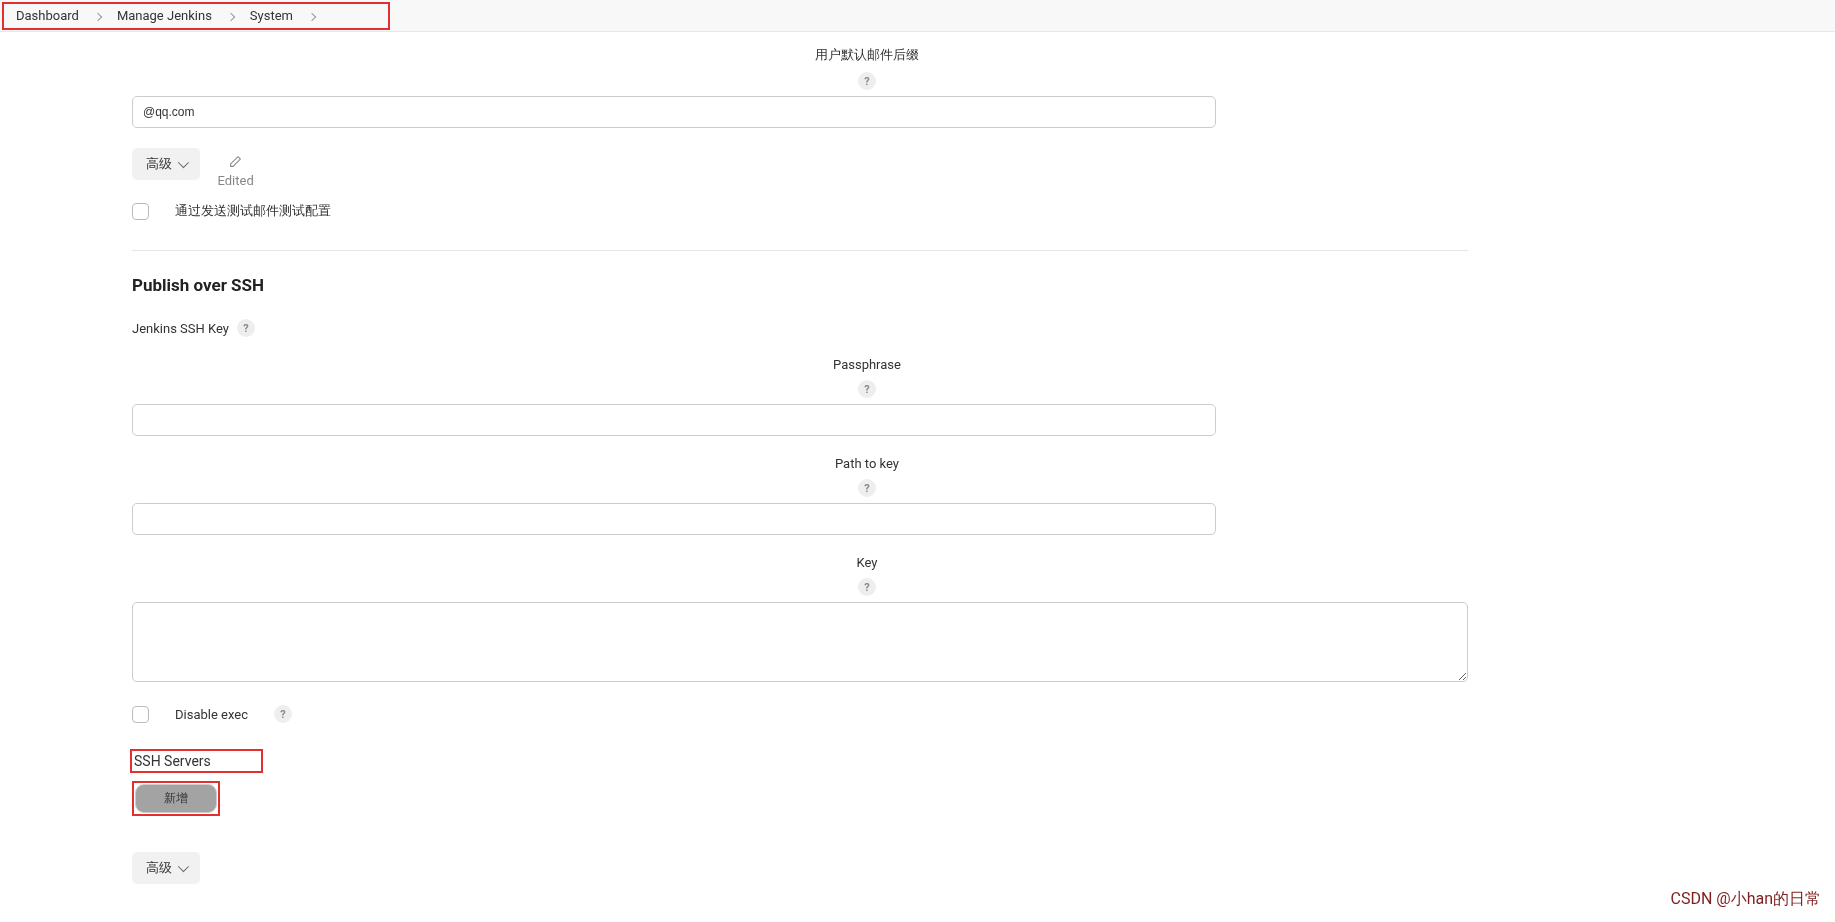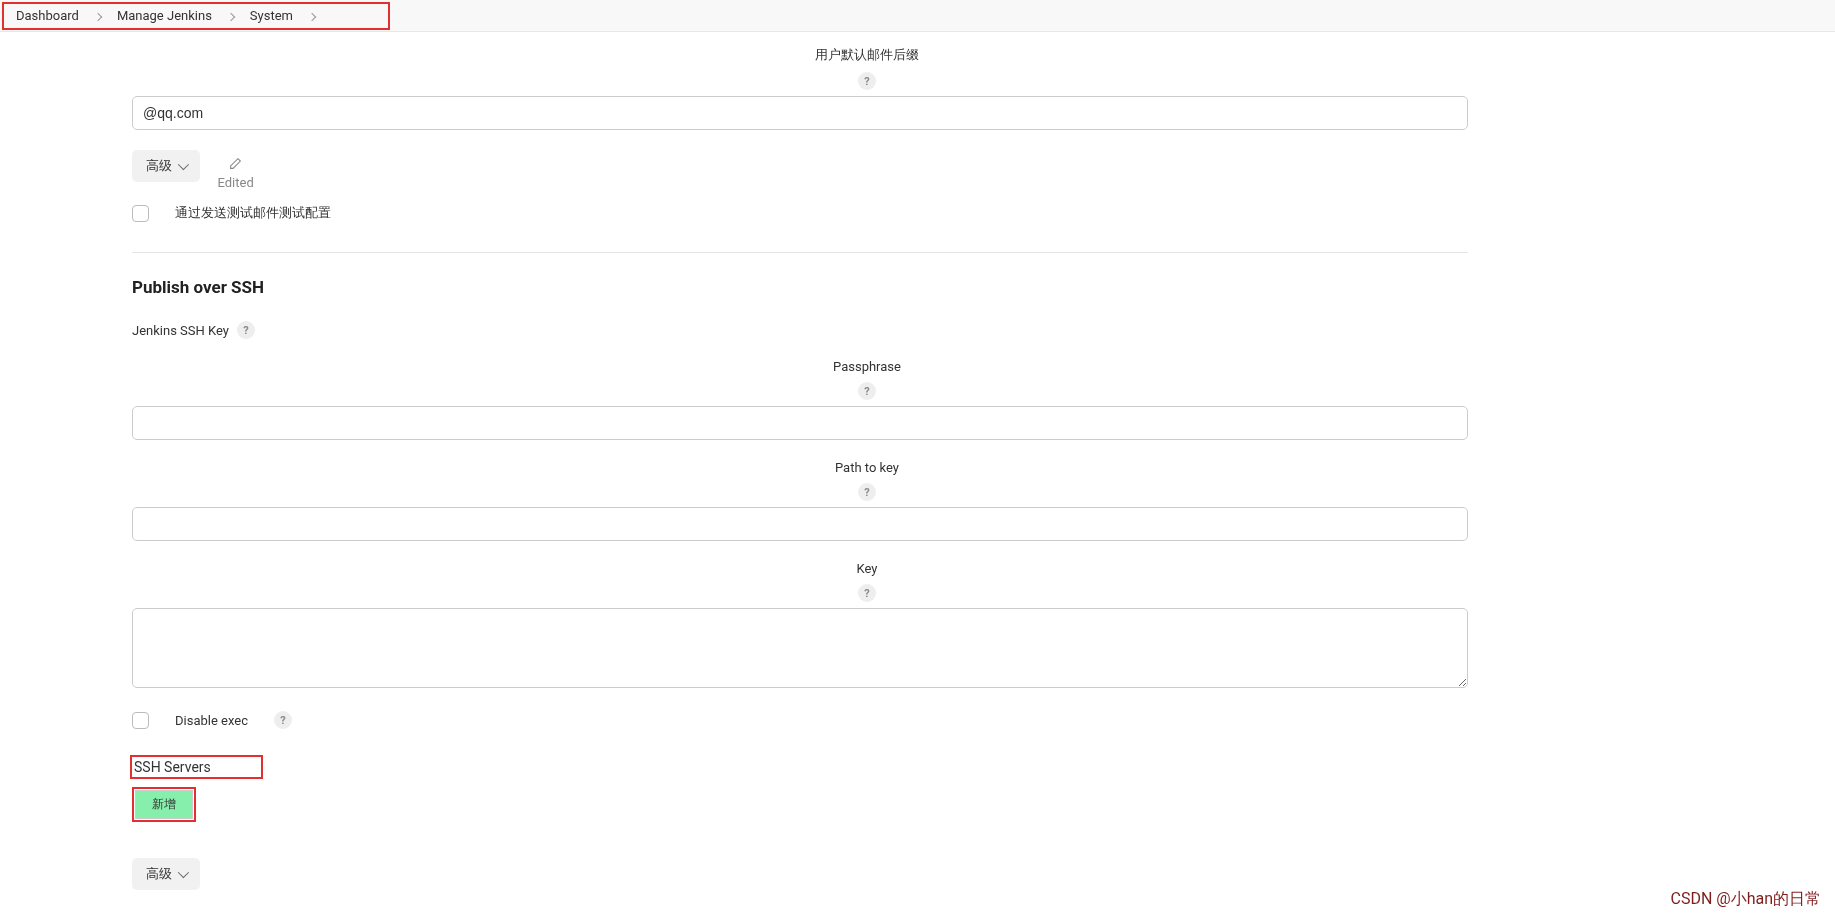--- a/index.html
+++ b/index.html
@@ -64,26 +64,26 @@
       width: 18px;
       height: 18px;
       border-radius: 50%;
       background: #eee;
       color: #888;
       font-size: 11px;
       font-weight: bold;
       cursor: pointer;
     }
     .text-input {
-      width: 1336px;
+      width: 1084px;
       max-width: 100%;
       padding: 8px 10px;
       border: 1px solid #ccc;
       border-radius: 5px;
-      font-size: 14px;
+      font-size: 12px;
       color: #333;
       background: #fff;
     }
     .text-area {
       width: 1336px;
       max-width: 100%;
       height: 80px;
       padding: 8px 10px;
       border: 1px solid #ccc;
       border-radius: 5px;
@@ -177,24 +177,24 @@
       border: 2px solid #e03030;
       padding: 2px 50px 2px 2px;
       margin-left: -2px;
     }
     .highlight-box-btn {
       display: inline-block;
       border: 2px solid #e03030;
       padding: 1px;
     }
     .btn-add {
-      padding: 5px 16px;
+      padding: 5px 28px;
       border: 1px solid #ccc;
-      border-radius: 0;
-      background: #86efac;
+      border-radius: 9px;
+      background: #a3a3a3;
       font-size: 12px;
       cursor: pointer;
       color: #333;
     }
     .footer-buttons {
       display: flex;
       gap: 24px;
       margin-top: 40px;
     }
     .btn-primary {

